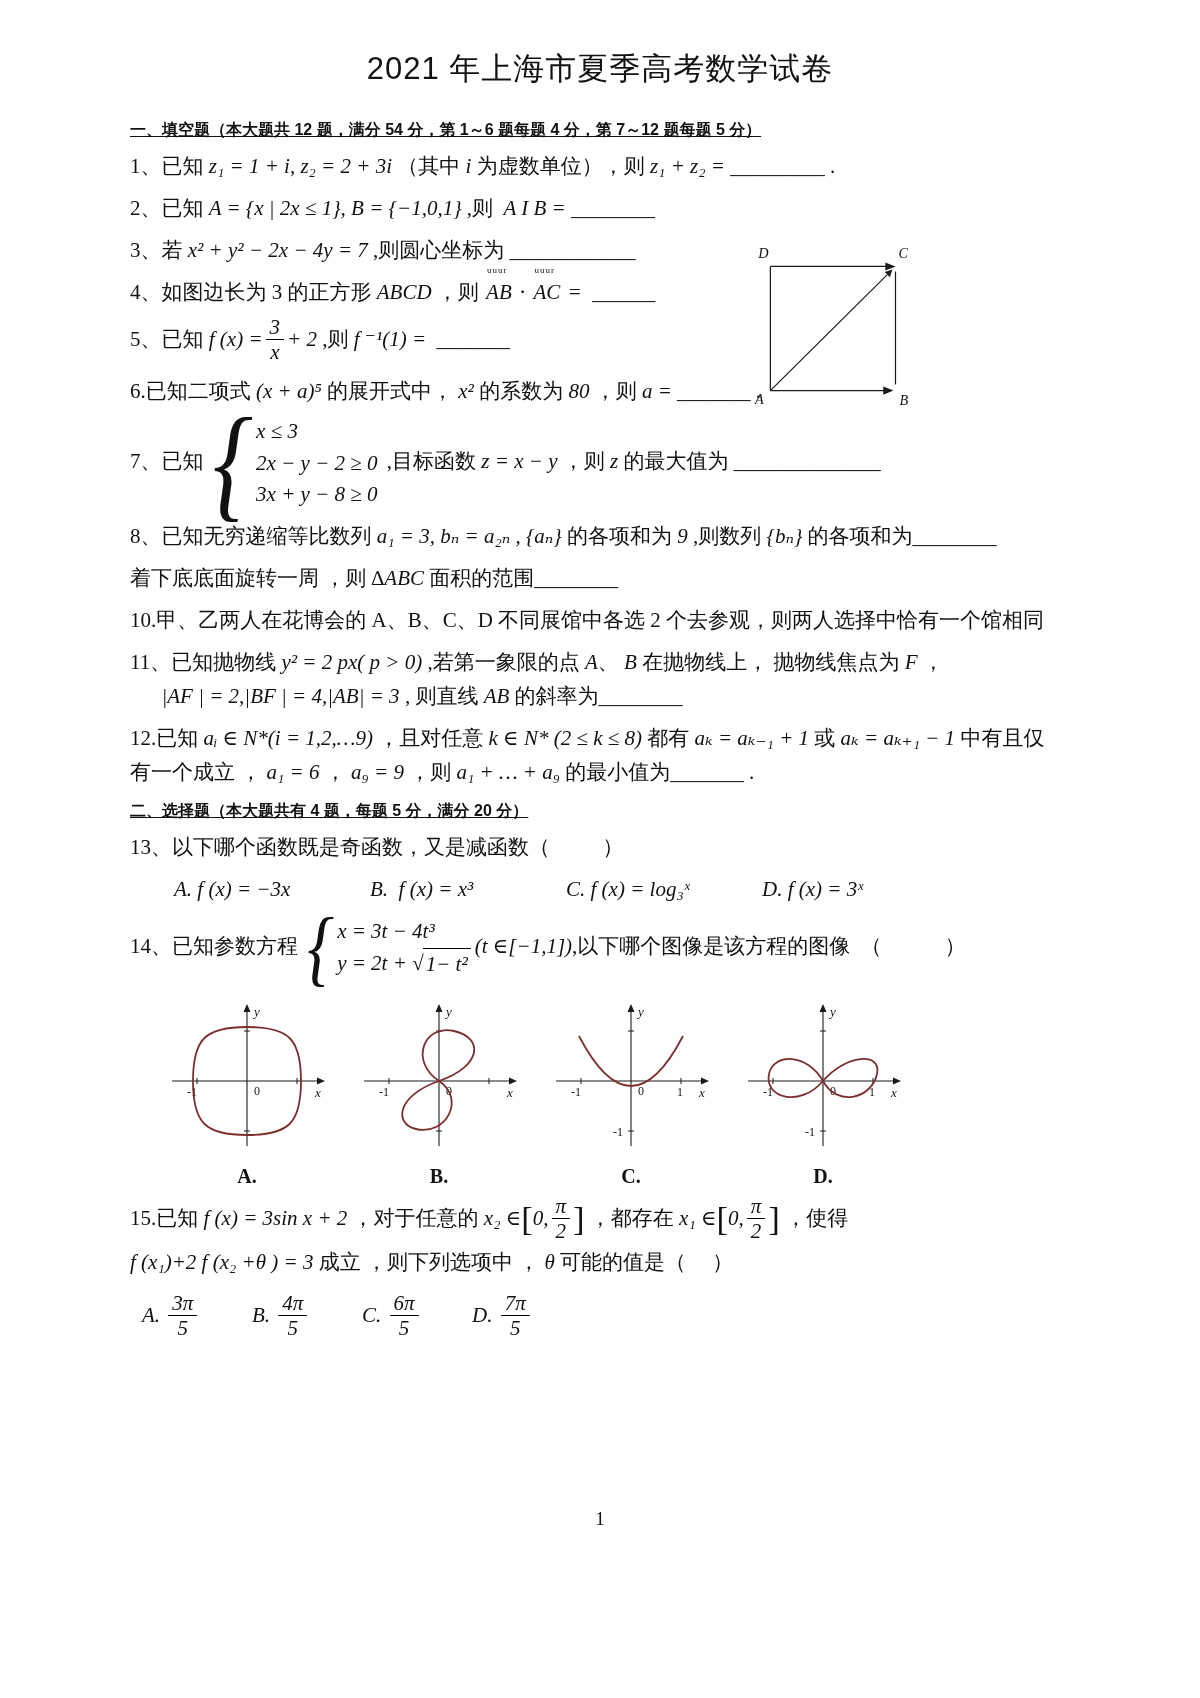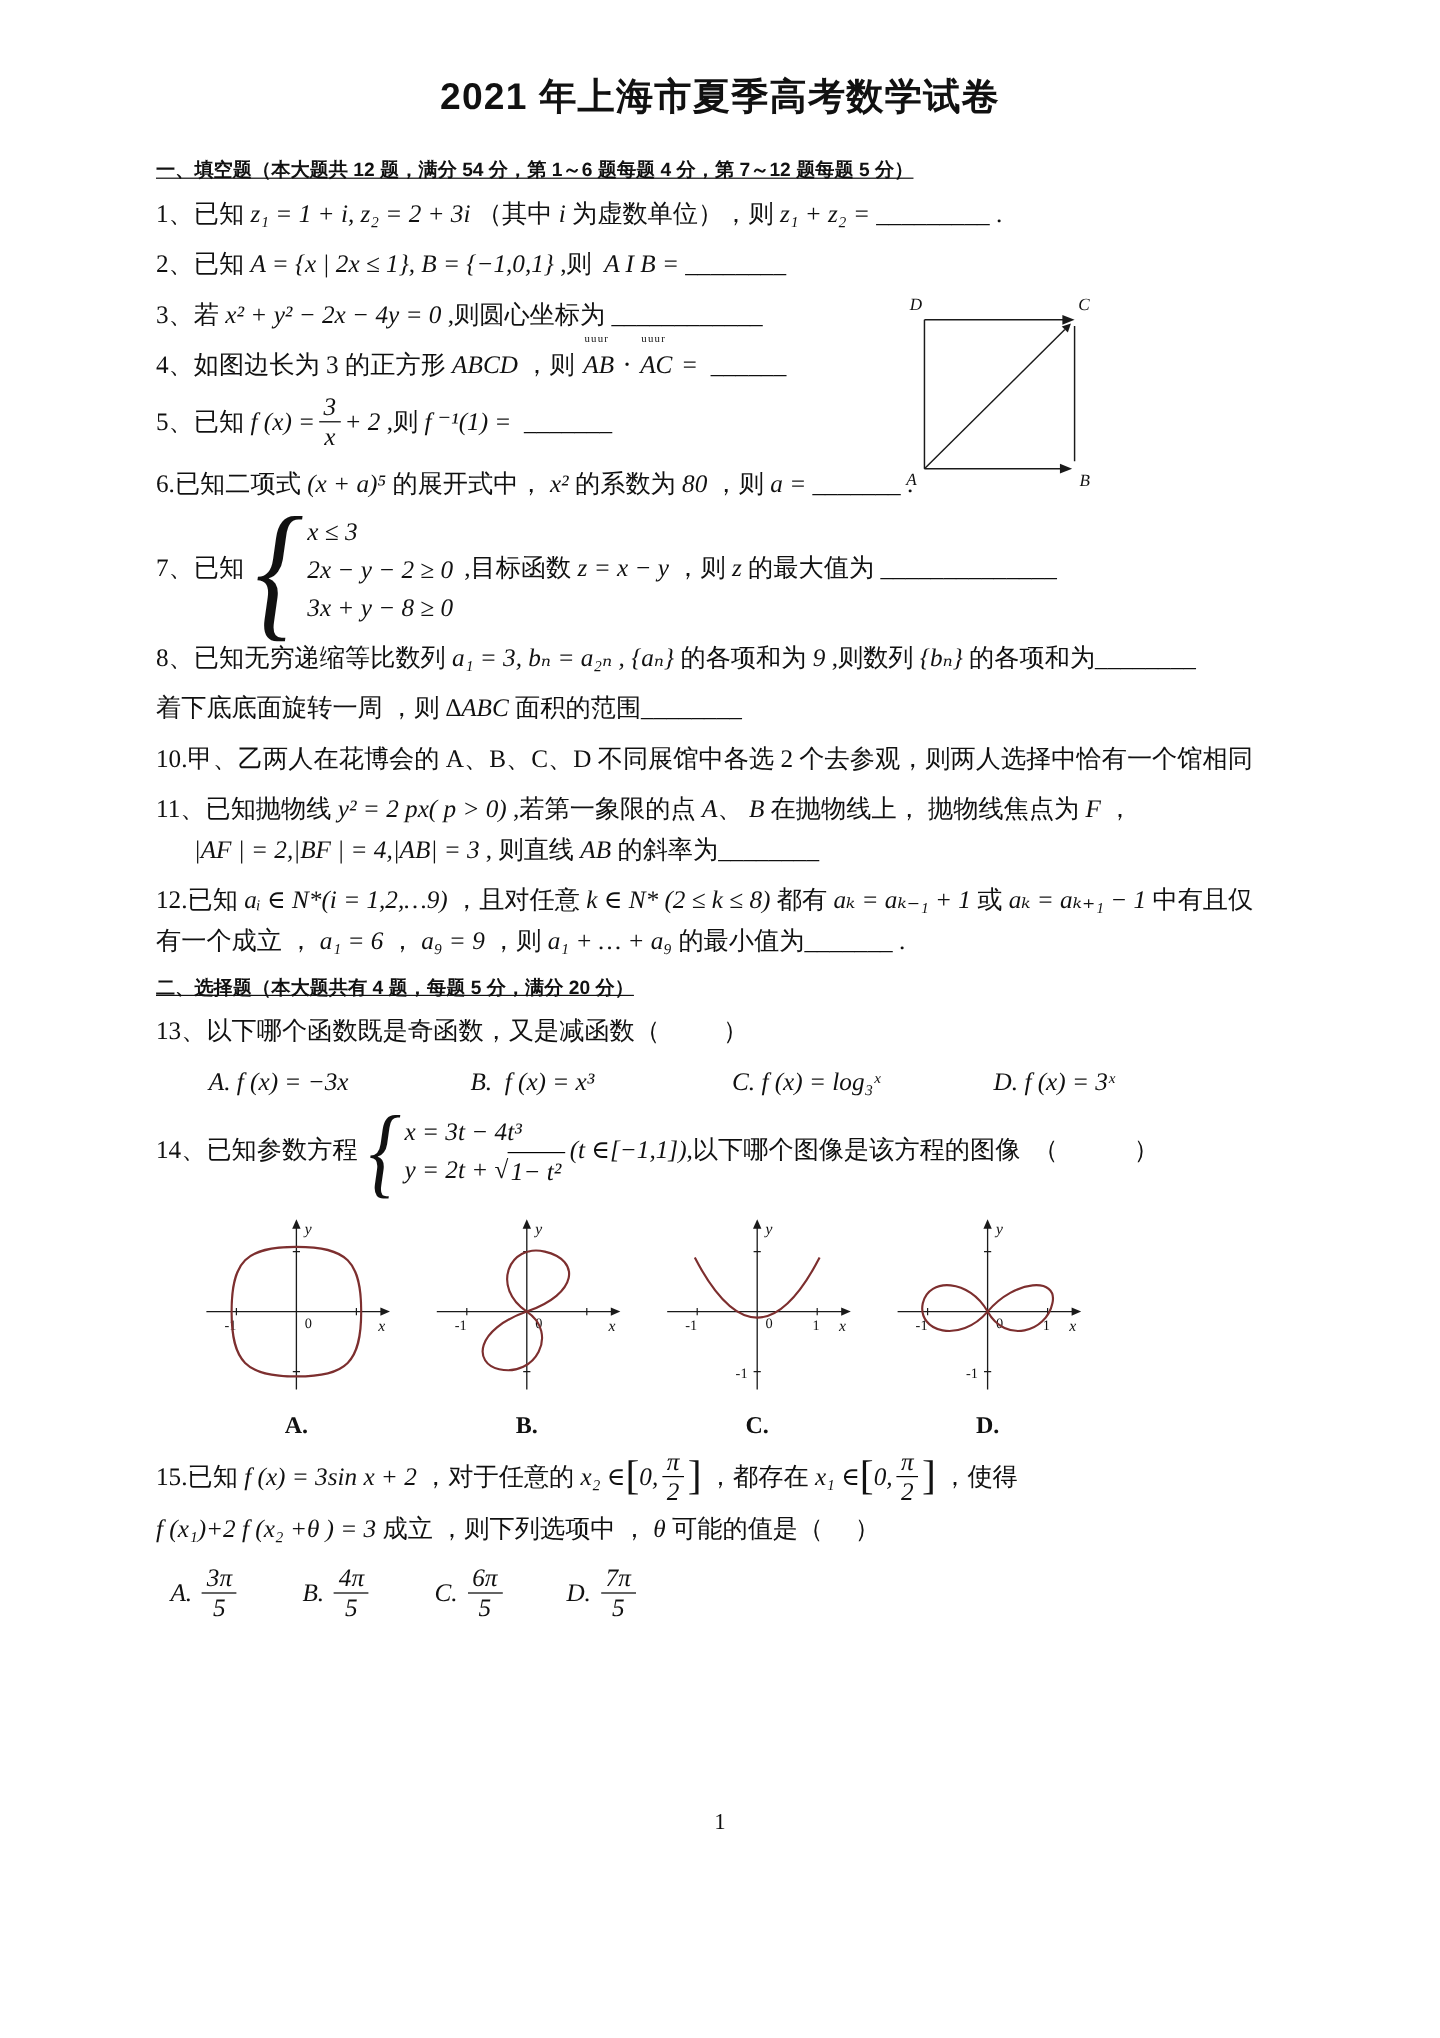--- a/index.html
+++ b/index.html
@@ -1,18 +1,18 @@
 <!DOCTYPE html>
 <html style="--curve: #7d2f2f;"><head>
 <meta charset="utf-8">
 <style>
   html,body{margin:0;padding:0;background:#ffffff;}
   .page{position:relative;width:1200px;height:1698px;background:#fff;overflow:hidden;
         color:#111;font-family:"Liberation Serif","DejaVu Serif",serif;font-size:21px;}
-  .title{margin:0;padding-top:60px;text-align:center;font-size:31px;font-weight:700;
+  .title{margin:0;padding-top:48px;text-align:center;font-size:31px;font-weight:400;
          font-family:"Liberation Sans","DejaVu Sans",sans-serif;letter-spacing:1px;}
   .content{padding:18px 105px 0 130px;}
   .sec{font-weight:700;font-size:16px;margin:12px 0 8px;
        font-family:"Liberation Sans","DejaVu Sans",sans-serif;text-decoration:underline;}
   .q{margin:8px 0;}
   .qline{line-height:1.62;white-space:pre-wrap;}
   .cn{}
   .mt{font-family:"Liberation Serif","DejaVu Serif",serif;font-style:italic;}
   
   .frac{display:inline-flex;flex-direction:column;vertical-align:middle;text-align:center;
@@ -31,21 +31,21 @@
   
   .bbr{font-size:165%;vertical-align:middle;font-style:normal;line-height:1;position:relative;top:-2px;}
   
   .cases{display:inline-flex;align-items:center;vertical-align:middle;margin:0 4px;}
   .cases .brace{line-height:.85;margin-right:3px;transform:scaleY(1.25);transform-origin:center;
                 font-weight:400;}
   .cases .clines{display:inline-flex;flex-direction:column;text-align:left;}
   .cases .cline{line-height:1.5;white-space:pre-wrap;}
   
   .optrow{display:flex;margin:4px 0 10px;}
-  .optrow.wide{padding-left:44px;gap:22px;}
+  .optrow.wide{padding-left:44px;}
   .optrow.wide .opt{width:196px;}
   .optrow.narrow{padding-left:12px;margin-top:14px;}
   .optrow.narrow .opt{width:110px;}
   .opt{white-space:pre-wrap;}
   
   .graphs{display:flex;gap:14px;margin:16px 0 6px;padding-left:28px;}
   .graph{width:178px;}
   .graph svg{width:178px;height:166px;display:block;}
   .glabel{text-align:center;font-weight:700;margin-top:3px;font-size:20px;}
   svg text{font-family:"Liberation Serif","DejaVu Serif",serif;fill:#111;}
@@ -73,21 +73,21 @@
 
     <div class="sec">一、填空题（本大题共 12 题，满分 54 分，第 1～6 题每题 4 分，第 7～12 题每题 5 分）</div>
 
     <div class="q">
         <div class="qline"><span class="cn">1、已知 </span><span class="mt">z₁ = 1 + i, z₂ = 2 + 3i</span><span class="cn"> （其中 </span><span class="mt">i</span><span class="cn"> 为虚数单位），则 </span><span class="mt">z₁ + z₂ =</span><span class="cn"> _________ .</span></div>
       </div>
     <div class="q">
         <div class="qline"><span class="cn">2、已知 </span><span class="mt">A = {x | 2x ≤ 1}, B = {−1,0,1}</span><span class="cn"> ,则  </span><span class="mt">A I B =</span><span class="cn"> ________</span></div>
       </div>
     <div class="q">
-        <div class="qline"><span class="cn">3、若 </span><span class="mt">x² + y² − 2x − 4y = 0</span><span class="cn"> ,则圆心坐标为 </span><span class="cn">____________</span></div>
+        <div class="qline"><span class="cn">3、若 </span><span class="mt">x² + y² − 2x − 4y = 7</span><span class="cn"> ,则圆心坐标为 </span><span class="cn">____________</span></div>
       </div>
     <div class="q">
         <div class="qline"><span class="cn">4、如图边长为 3 的正方形 </span><span class="mt">ABCD</span><span class="cn"> ，则 </span><span class="vec"><span class="va">uuur</span><span class="vb">AB</span></span><span class="mt"> ⋅ </span><span class="vec"><span class="va">uuur</span><span class="vb">AC</span></span><span class="mt"> =</span><span class="cn">  ______</span></div>
       </div>
     <div class="q">
         <div class="qline"><span class="cn">5、已知 </span><span class="mt">f (x) =</span><span class="frac"><span class="fn">3</span><span class="fd">x</span></span><span class="mt">+ 2</span><span class="cn"> ,则 </span><span class="mt">f ⁻¹(1) =</span><span class="cn">  _______</span></div>
       </div>
     <div class="q">
         <div class="qline"><span class="cn">6.已知二项式 </span><span class="mt">(x + a)⁵</span><span class="cn"> 的展开式中， </span><span class="mt">x²</span><span class="cn"> 的系数为 </span><span class="mt">80</span><span class="cn"> ，则 </span><span class="mt">a =</span><span class="cn"> _______ .</span></div>
       </div>

